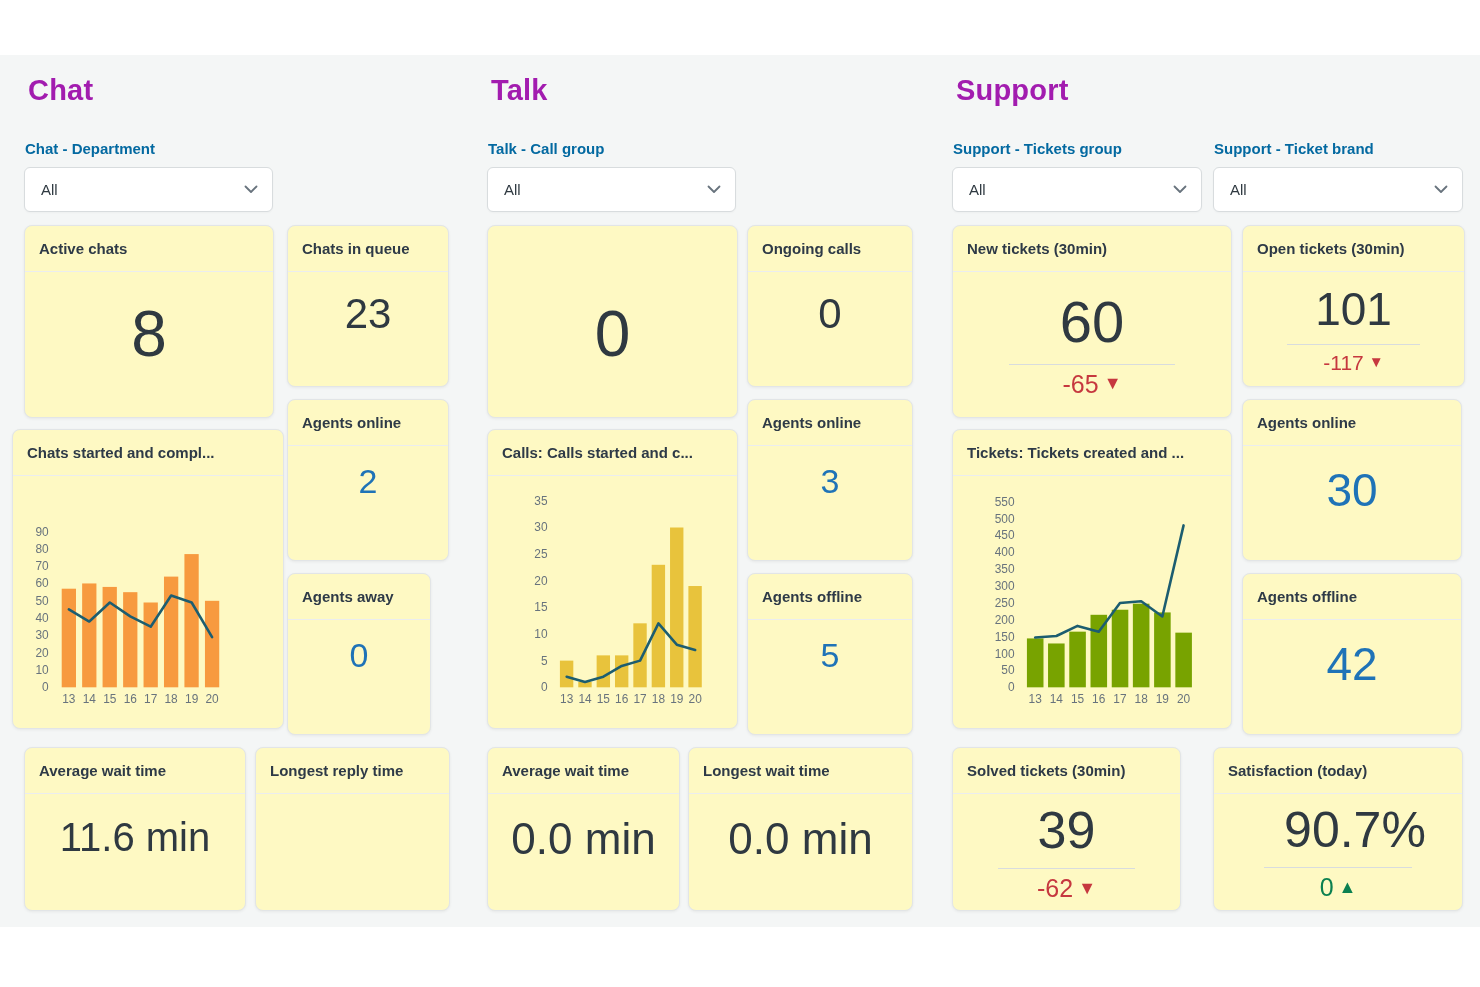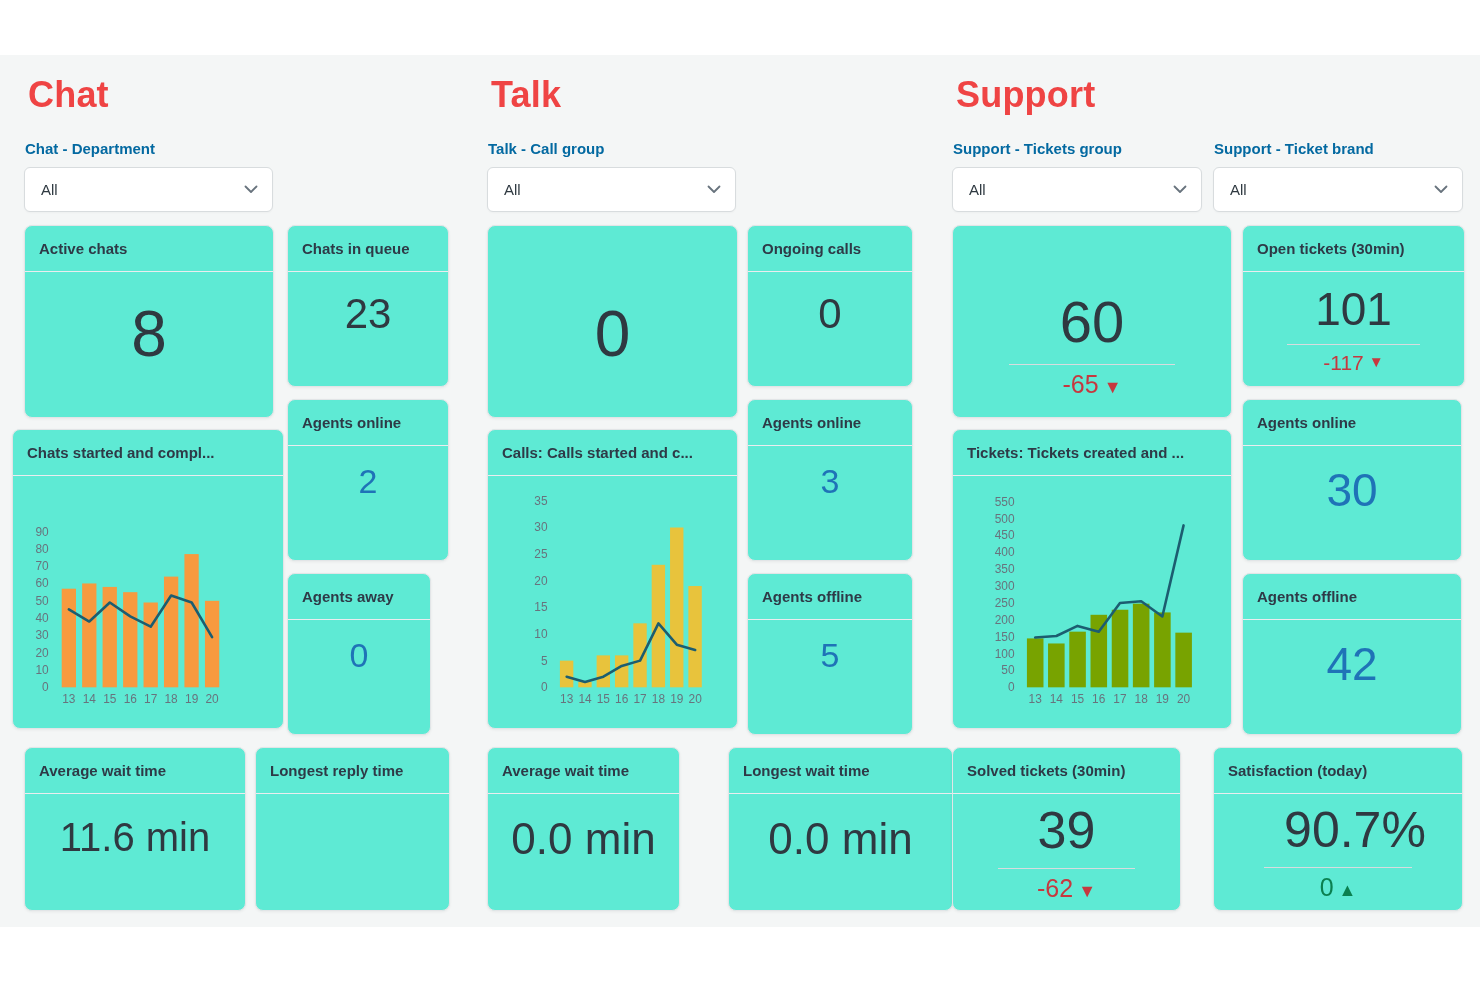--- a/index.html
+++ b/index.html
@@ -1,48 +1,48 @@
 <!DOCTYPE html>
 <html><head>
 <meta charset="utf-8">
 <style>
   * { margin:0; padding:0; box-sizing:border-box; }
   html,body { width:1480px; height:987px; background:#ffffff; overflow:hidden;
               font-family:"Liberation Sans", sans-serif; color:#2f3941; }
   .panel { position:absolute; left:0; top:55px; width:1480px; height:872px; background:#f4f6f6; }
 
-  .h1 { position:absolute; font-size:36px; font-weight:700; color:#ef4444; letter-spacing:.2px; }
+  .h1 { position:absolute; font-size:29px; font-weight:700; color:#a21caf; letter-spacing:.2px; }
   .flabel { position:absolute; font-size:15px; font-weight:700; color:#0369a1; }
 
   .select { position:absolute; height:45px; background:#fff; border:1px solid #d8dcde;
             border-radius:6px; display:flex; align-items:center; justify-content:space-between;
             padding:0 14px 0 16px; font-size:15px; color:#2f3941; cursor:pointer;
             box-shadow:0 1px 2px rgba(0,0,0,.03); }
   .chev { flex:0 0 auto; }
 
-  .card { position:absolute; background:#5eead4; border:1px solid #e2e5e7; border-radius:8px;
+  .card { position:absolute; background:#fef9c3; border:1px solid #e2e5e7; border-radius:8px;
           box-shadow:0 1px 3px rgba(0,0,0,.06); }
   .ct { height:46px; display:flex; align-items:center; padding:0 14px; font-size:15px;
         font-weight:700; color:#2e3a47; border-bottom:1px solid #ebedef; white-space:nowrap;
         overflow:hidden; }
   .cb { position:absolute; top:46px; left:0; right:0; bottom:0; display:flex;
         flex-direction:column; align-items:center; justify-content:center; }
   .cb.top { justify-content:flex-start; }
   .pt18 { padding-top:18px; } .pt20 { padding-top:20px; } .pt22 { padding-top:22px; }
   .pb20 { padding-bottom:20px; }
 
   .val { color:#2f3941; line-height:1.05; }
   .v64 { font-size:64px; } .v58 { font-size:58px; } .v52 { font-size:52px; }
   .v50 { font-size:50px;margin-left:34px; } .v46 { font-size:46px; } .v44 { font-size:44px; }
   .v42 { font-size:42px; } .v40 { font-size:40px; } .v34 { font-size:34px; }
   .blue { color:#1f73b7; }
 
   .sep { width:60%; border-top:1px solid #d8dcde; margin:11px 0 7px; }
   .trend { display:flex; align-items:center; line-height:1; }
-  .trend.t25 { font-size:25px;align-items:flex-end; } .trend.t21 { font-size:21px; }
+  .trend.t25 { font-size:25px; } .trend.t21 { font-size:21px; }
   .down { color:#c6383f; } .up { color:#0b8050; }
   .arrow { font-size:72%; margin-left:5px; position:relative; top:-1px; }
 
   .chart-svg { position:absolute; top:46px; left:0; }
   svg text.tick { font-size:12px; fill:#68737d; font-family:"Liberation Sans", sans-serif; }
 </style>
 </head>
 <body>
 
 <div class="panel"></div>
@@ -195,21 +195,21 @@
     </svg>
 </div>
 
 <div class="card" style="left:487px;top:747px;width:193px;height:164px">
   <div class="ct">Average wait time</div>
   <div class="cb top pt22">
       <div class="val v44">0.0 min</div>
     </div>
 </div>
 
-<div class="card" style="left:728px;top:747px;width:225px;height:164px">
+<div class="card" style="left:688px;top:747px;width:225px;height:164px">
   <div class="ct">Longest wait time</div>
   <div class="cb top pt22">
       <div class="val v44">0.0 min</div>
     </div>
 </div>
 
 <div class="h1" style="left:956px;top:74px">Support</div>
 <div class="flabel" style="left:953px;top:140px">Support - Tickets group</div>
 <div class="select" style="left:952px;top:167px;width:250px">
   <span>All</span>
@@ -219,20 +219,21 @@
 </div>
 <div class="flabel" style="left:1214px;top:140px">Support - Ticket brand</div>
 <div class="select" style="left:1213px;top:167px;width:250px">
   <span>All</span>
   <svg class="chev" width="14" height="9" viewBox="0 0 14 9">
       <path d="M1.5 1.5 L7 7 L12.5 1.5" fill="none" stroke="#68737d" stroke-width="1.8" stroke-linecap="round" stroke-linejoin="round"></path>
     </svg>
 </div>
 
 <div class="card" style="left:952px;top:225px;width:280px;height:193px">
+  <div class="ct">New tickets (30min)</div>
   <div class="cb">
     <div class="val v58">60</div>
     <div class="sep"></div>
     <div class="trend t25 down">
       <span>-65</span>
       <span class="arrow">▼</span>
     </div>
   </div>
 </div>
 

